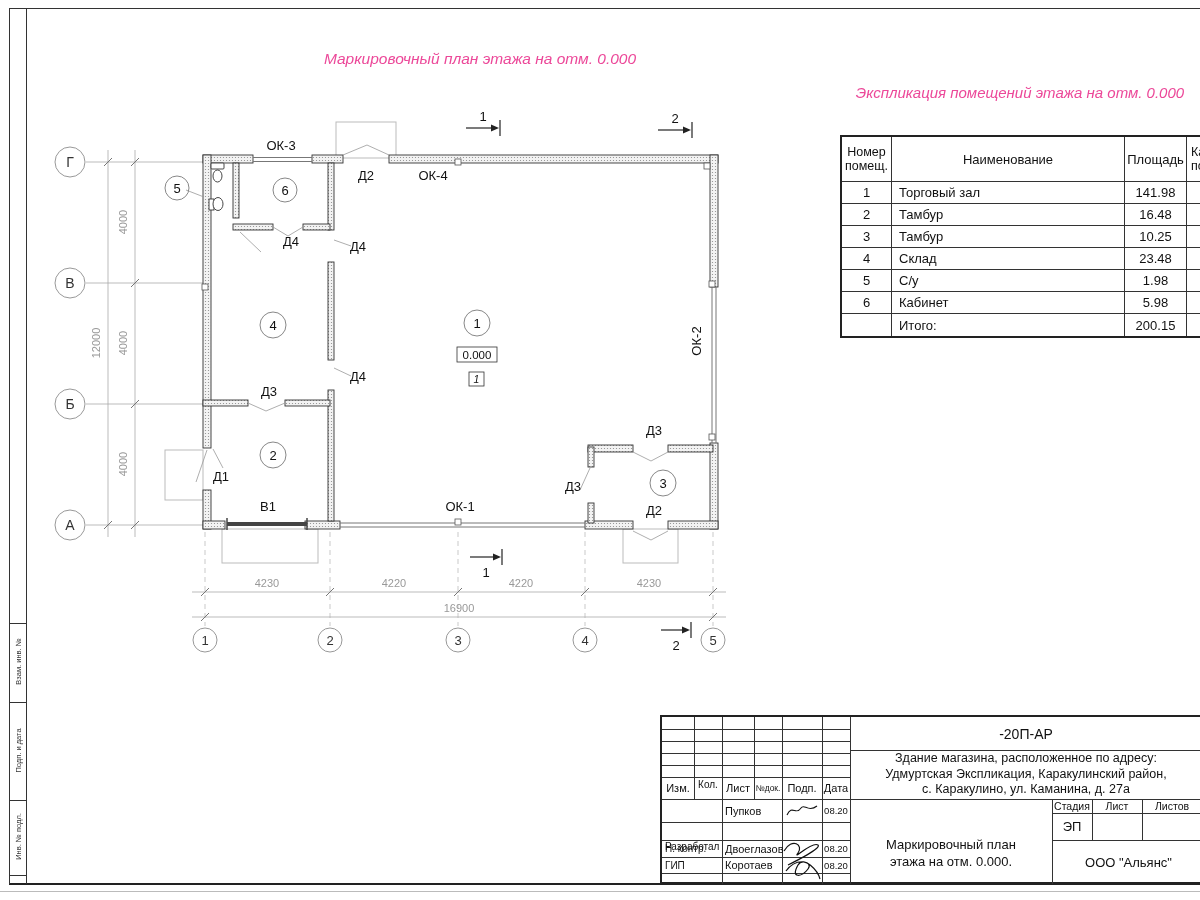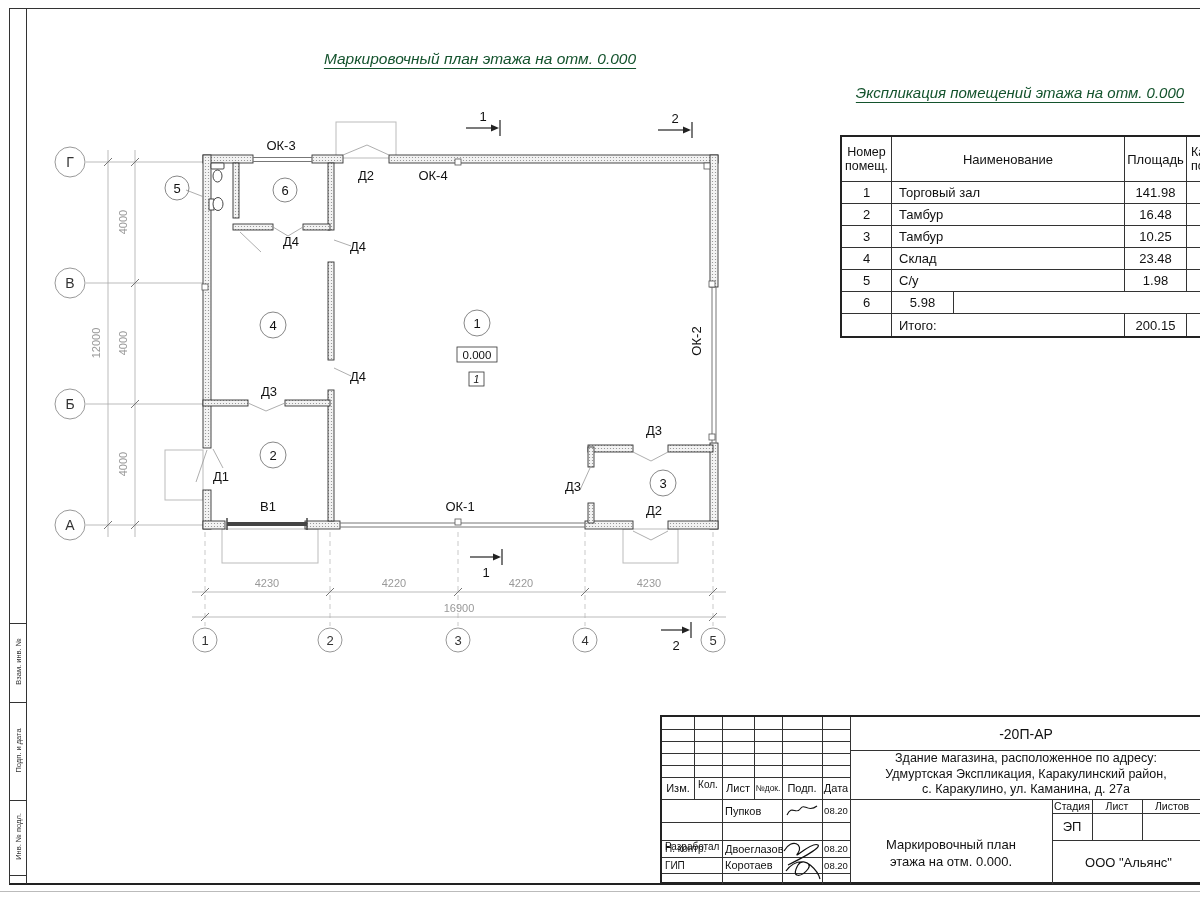--- a/index.html
+++ b/index.html
@@ -3,21 +3,21 @@
 <meta charset="utf-8">
 <style>
   html,body{margin:0;padding:0;background:#e8e8e8;}
   #sheet{position:relative;width:1200px;height:900px;background:#fff;overflow:hidden;
          font-family:"Liberation Sans",sans-serif;color:#111;}
   .abs{position:absolute;}
   .c{display:flex;align-items:center;justify-content:center;text-align:center;}
   .cl{display:flex;align-items:center;justify-content:flex-start;text-align:left;}
   .hl{position:absolute;background:#333;height:1px;}
   .vl{position:absolute;background:#333;width:1px;}
-  .ititle{font-style:italic;text-decoration:underline;text-underline-offset:4px;color:#14532d;}
+  .ititle{font-style:italic;text-underline-offset:4px;color:#ec4899;}
   svg text{font-family:"Liberation Sans",sans-serif;}
   .lbl{font-size:13px;fill:#111;text-anchor:middle;}
   .dim{font-size:11px;fill:#999;text-anchor:middle;}
   .ax{font-size:13px;fill:#333;text-anchor:middle;}
   .thin{stroke:#aaa;stroke-width:0.8;}
   .dash{stroke:#bbb;stroke-width:0.8;stroke-dasharray:5,4;}
   .tick{stroke:#777;stroke-width:1;}
   .wall{fill:url(#hatch);stroke:#333;stroke-width:0.9;}
   .win{stroke:#777;stroke-width:1;fill:none;}
   .lead{stroke:#999;stroke-width:0.8;fill:none;}
@@ -303,20 +303,21 @@
       <div class="ecell" style="flex:1;border-right:none;"></div>
     </div>
     <div class="erow" style="height:21px;">
       <div class="ecell c" style="width:50px;">5</div>
       <div class="ecell cl" style="width:233px;padding-left:7px;">С/у</div>
       <div class="ecell c" style="width:62px;">1.98</div>
       <div class="ecell" style="flex:1;border-right:none;"></div>
     </div>
     <div class="erow" style="height:21px;">
       <div class="ecell c" style="width:50px;">6</div>
+      <div class="ecell cl" style="width:233px;padding-left:7px;">Кабинет</div>
       <div class="ecell c" style="width:62px;">5.98</div>
       <div class="ecell" style="flex:1;border-right:none;"></div>
     </div>
     <div class="erow" style="height:22px;border-bottom:none;">
       <div class="ecell c" style="width:50px;"></div>
       <div class="ecell cl" style="width:233px;padding-left:7px;">Итого:</div>
       <div class="ecell c" style="width:62px;">200.15</div>
       <div class="ecell" style="flex:1;border-right:none;"></div>
     </div>
   </div>

